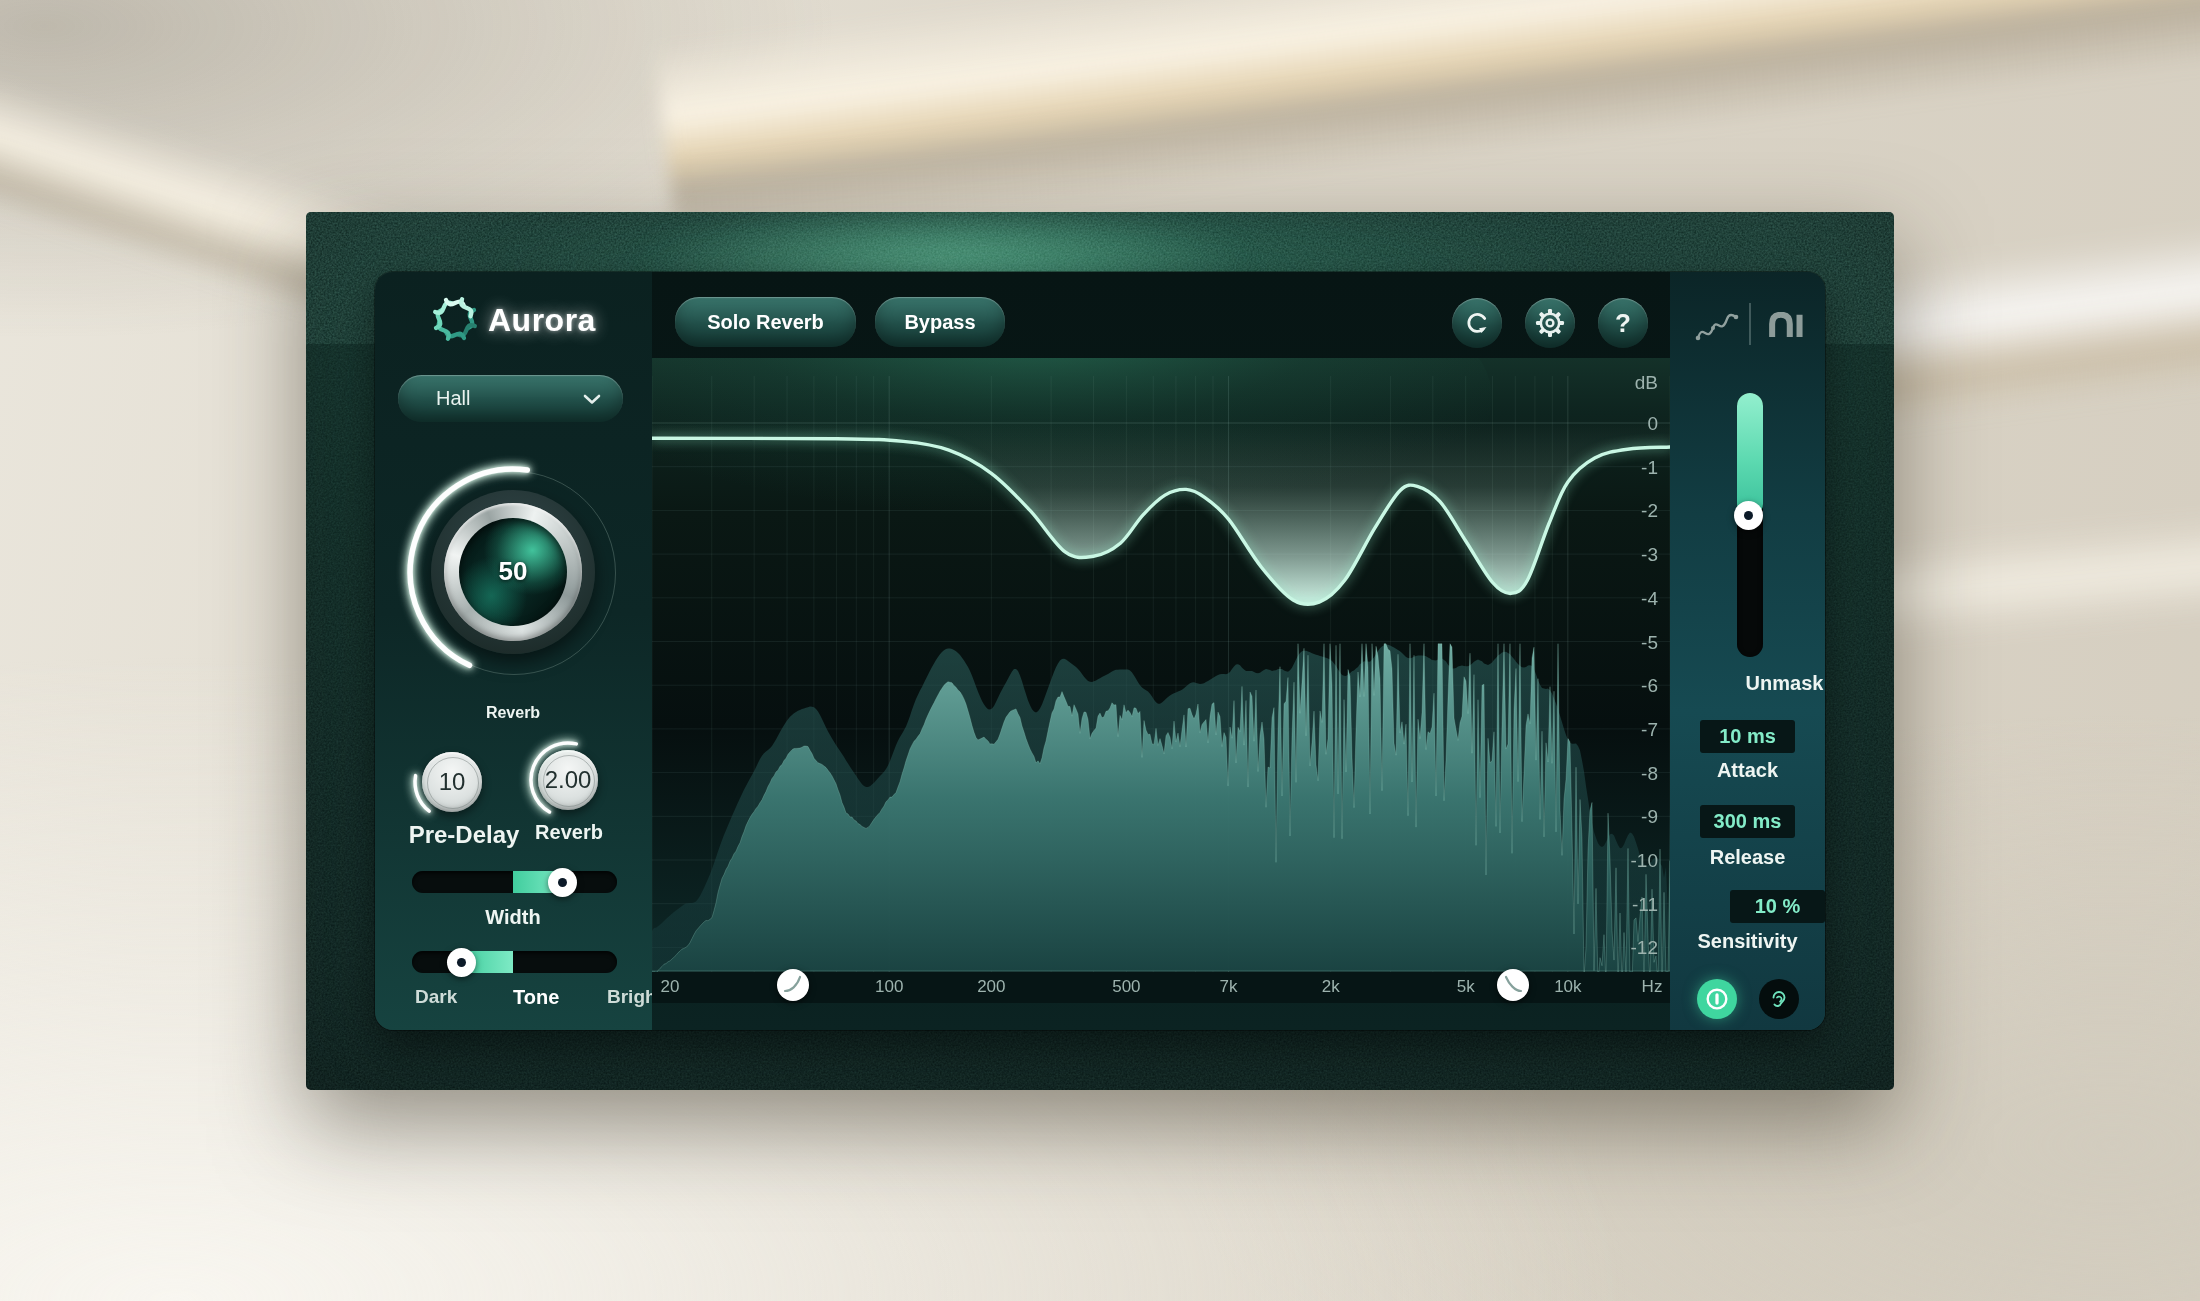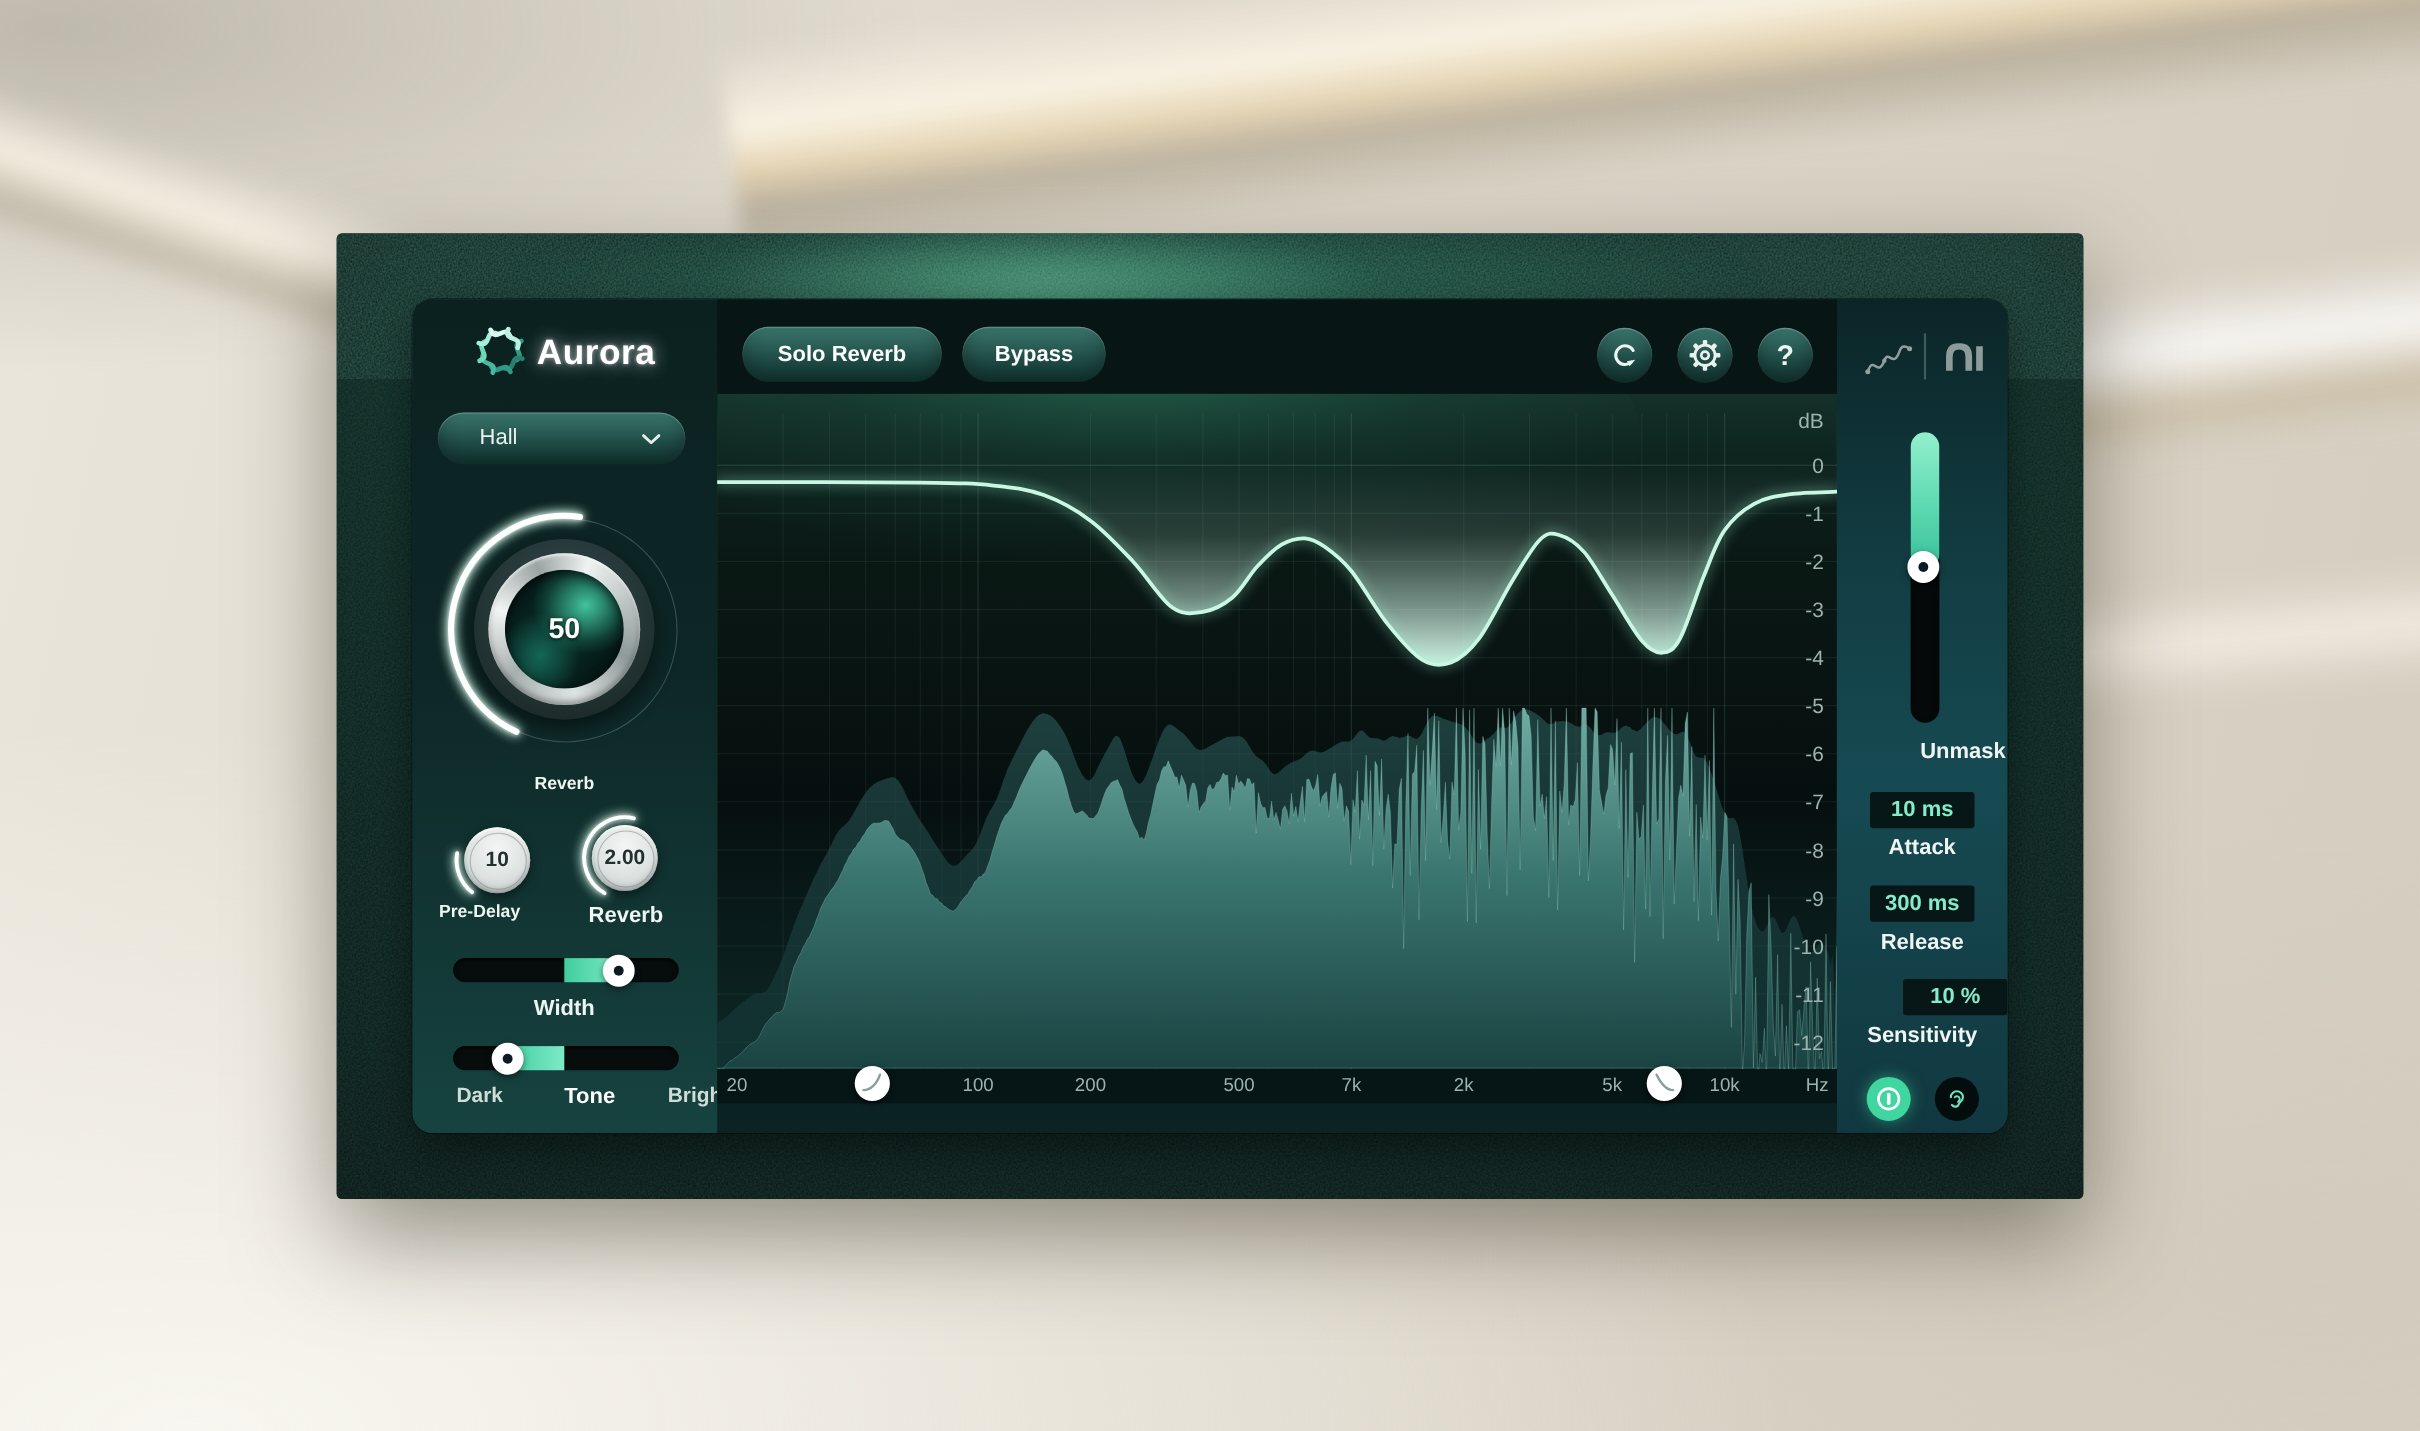--- a/index.html
+++ b/index.html
@@ -69,21 +69,21 @@
   .arc-svg{position:absolute;left:0;top:0;overflow:visible;pointer-events:none;}
   .arc-path{fill:none;stroke:#fdfefe;stroke-linecap:round;
     filter:drop-shadow(0 0 5px rgba(190,250,220,0.9)) drop-shadow(0 0 2px rgba(255,255,255,0.9));}
 
   .smallknob{position:absolute;width:60px;height:60px;border-radius:50%;
     background:radial-gradient(circle at 50% 32%,#f4f6f5 0%,#dde2e1 55%,#b9c1c0 100%);
     box-shadow:inset 0 -3px 5px rgba(0,0,0,0.25), inset 0 2px 2px rgba(255,255,255,0.9), 0 4px 10px rgba(0,0,0,0.45);
     display:flex;align-items:center;justify-content:center;cursor:pointer;}
   .smallknob .inner{position:absolute;left:5px;top:5px;width:50px;height:50px;border-radius:50%;
     border:1px solid rgba(120,130,128,0.5);}
-  .smallknob .val{color:#22302f;font-size:19px;font-weight:bold;z-index:2;}
+  .smallknob .val{color:#22302f;font-size:24px;font-weight:normal;z-index:2;}
 
   .hslider{position:absolute;width:205px;height:22px;border-radius:11px;background:#070d0d;
     box-shadow:inset 0 2px 4px rgba(0,0,0,0.8);cursor:pointer;}
   .hfill{position:absolute;top:0;height:22px;background:linear-gradient(90deg,#3fcc9d,#7dead 0);
     background:linear-gradient(90deg,#41cd9e,#7eeac5);}
   .handle{position:absolute;width:29px;height:29px;border-radius:50%;background:#fff;
     box-shadow:0 2px 6px rgba(0,0,0,0.5);cursor:pointer;}
   .handle .dot{position:absolute;left:10px;top:10px;width:9px;height:9px;border-radius:50%;background:#0c1a28;}
 
   
@@ -181,21 +181,21 @@
           <path class="arc-path" d="M 19.2 71.2 A 37 37 0 0 1 5.6 35.6" stroke-width="3.5"></path>
         </svg>
     </div>
     <div class="smallknob" style="left:163px;top:478px;">
       <div class="inner"></div>
       <span class="val">2.00</span>
       <svg class="arc-svg" style="left:-12px;top:-12px;" width="84" height="84" viewBox="0 0 84 84">
           <path class="arc-path" d="M 23.5 74.0 A 37 37 0 0 1 50.3 5.9" stroke-width="3.5"></path>
         </svg>
     </div>
-    <div class="knob-label" style="left:1px;top:549px;width:120px;font-size:16px;">Pre-Delay</div>
+    <div class="knob-label" style="left:29px;top:549px;width:120px;font-size:24px;">Pre-Delay</div>
     <div class="knob-label" style="left:139px;top:549px;width:110px;font-size:20px;">Reverb</div>
 
     <div class="hslider" style="left:37px;top:599px;">
       <div class="hfill" style="left:101px;width:51px;"></div>
     </div>
     <div class="handle" style="left:173px;top:596px;">
         <div class="dot"></div>
       </div>
     <div class="knob-label" style="left:28px;top:634px;width:220px;font-size:20px;">Width</div>
 

